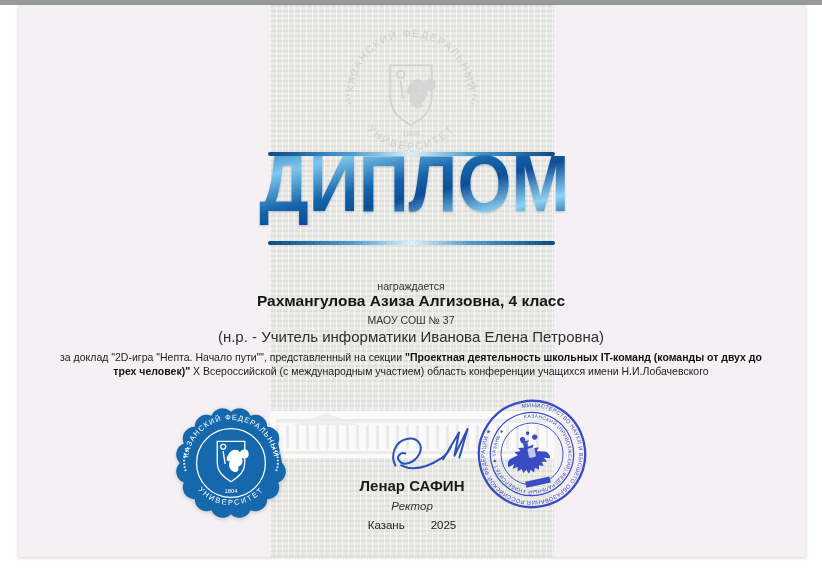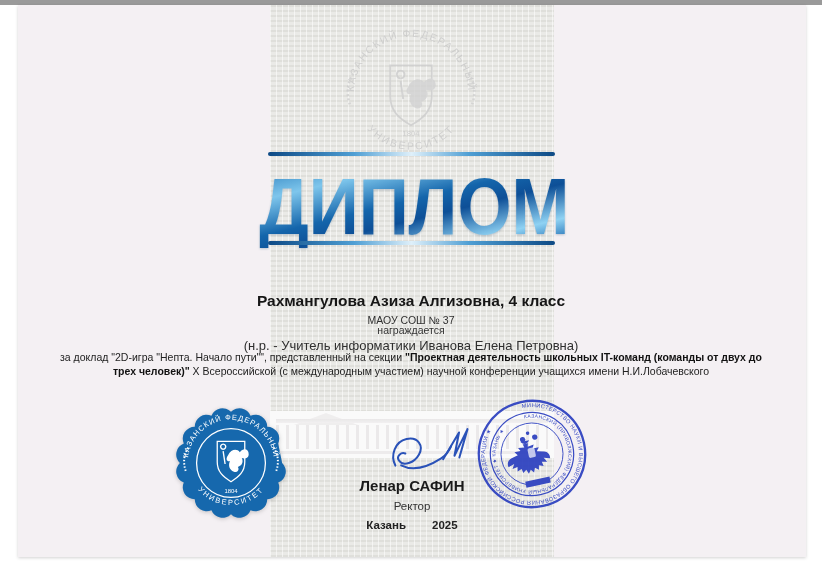--- a/index.html
+++ b/index.html
@@ -11,55 +11,55 @@
   .band{position:absolute;left:270px;top:5px;width:284px;height:552px;background-color:#eaeae7;
         background-image:
           repeating-linear-gradient(90deg, rgba(255,255,255,.55) 0 1px, rgba(0,0,0,0) 1px 6px),
           repeating-linear-gradient(0deg, rgba(197,197,190,.30) 0 2px, rgba(0,0,0,0) 2px 5px);}
   
   .wm-emblem{position:absolute;left:333px;top:16px;width:156px;height:156px;opacity:.8;}
   
   .rule{position:absolute;left:268px;width:287px;height:4px;border-radius:2px;
         background:linear-gradient(90deg,#0d4a85 0%,#4f9fd4 30%,#dff0fa 50%,#4f9fd4 70%,#0d4a85 100%);}
   .rule1{top:152px;} .rule2{top:241px;}
-  .title-wrap{position:absolute;left:238px;top:166px;width:347px;text-align:right;}
+  .title-wrap{position:absolute;left:238px;top:143px;width:347px;text-align:right;}
   .title{display:inline-block;transform:scaleX(.88);transform-origin:center;
          font-size:79px;font-weight:bold;letter-spacing:0px;line-height:82px;white-space:nowrap;
          background:linear-gradient(168deg,#3a8cc6 5%,#7ec6ec 22%,#1465ab 45%,#0d4f97 58%,#8fd2f3 80%,#1b6ab1 95%);
          -webkit-background-clip:text;background-clip:text;color:transparent;
          filter:drop-shadow(0 1px 1px rgba(20,60,100,.25));}
   .ctext{position:absolute;left:161px;width:500px;text-align:center;}
   .wtext{position:absolute;left:36px;width:750px;text-align:center;}
   .btext{position:absolute;left:250px;width:324px;text-align:center;}
   .degree{top:253px;font-size:15px;font-weight:bold;color:#1c1c1c;}
-  .awarded{top:280px;font-size:10.5px;color:#333;margin-top:44px;}
+  .awarded{top:280px;font-size:10.5px;color:#333;}
   .recipient{top:292px;font-size:15.5px;font-weight:bold;color:#161616;}
   .school{top:314px;font-size:10.5px;color:#2f2f2f;}
   .region{top:326px;font-size:11px;color:#2f2f2f;}
-  .advisor{top:338px;font-size:13px;color:#2f2f2f;}
+  .advisor{top:328px;font-size:15px;color:#2f2f2f;}
   .desc{top:351px;font-size:10.5px;line-height:13.5px;color:#222;}
   .desc b{color:#111;}
   
   .wm-strip{position:absolute;left:270px;top:411px;width:284px;height:47px;background:#fafafa;}
   .building{position:absolute;left:6px;top:2px;right:6px;bottom:2px;opacity:.75;}
   .bld-arch{position:absolute;left:0;right:0;top:6px;height:4px;
             background:linear-gradient(#e4e2e3,#efedee);}
   .bld-ped{position:absolute;left:18px;top:0;width:64px;height:12px;background:#eceaeb;
            clip-path:polygon(50% 0,100% 100%,0 100%);}
   .bld-cols{position:absolute;left:0;right:0;top:12px;height:24px;
             background:repeating-linear-gradient(90deg,#e6e4e5 0 3px,rgba(0,0,0,0) 3px 10px);}
   .bld-base{position:absolute;left:0;right:0;bottom:2px;height:3px;background:#e9e7e8;}
   
   .seal{position:absolute;left:172px;top:404px;width:118px;height:118px;
         filter:drop-shadow(0 1px 2px rgba(0,0,0,.2));}
   
   .signature{position:absolute;left:383px;top:427px;width:104px;height:48px;transform:rotate(-3deg);}
   .sig-name{top:477px;font-size:15px;font-weight:bold;color:#1a1a1a;}
-  .sig-role{top:500px;font-size:11.5px;color:#333;}
-  .sig-city{top:519px;font-size:11.5px;color:#222;font-weight:bold;}
+  .sig-role{top:500px;font-size:11.5px;color:#333;font-style:italic;}
+  .sig-city{top:519px;font-size:11.5px;color:#222;}
   .sig-city .gap{display:inline-block;width:26px;}
   
   .stamp{position:absolute;left:470px;top:392px;width:124px;height:124px;
          transform:rotate(-12deg);opacity:.92;}
 </style>
 </head>
 <body>
 
 <div class="page">
   <div class="topbar"></div>
@@ -91,21 +91,21 @@
   </div>
   <div class="rule rule2"></div>
 
   <div class="ctext awarded">награждается</div>
   <div class="ctext recipient">Рахмангулова Азиза Алгизовна, 4 класс</div>
   <div class="ctext school">МАОУ СОШ № 37</div>
   <div class="ctext advisor">(н.р. - Учитель информатики Иванова Елена Петровна)</div>
 
   <div class="wtext desc">
     <div><span>за доклад "2D-игра "Непта. Начало пути"", представленный на секции </span><b>"Проектная деятельность школьных IT-команд (команды от двух до</b></div>
-    <div><b>трех человек)"</b><span> X Всероссийской (с международным участием) научной конференции учащихся имени Н.И.Лобачевского</span></div>
+    <div><b>трех человек)"</b><span> X Всероссийской (с международным участием) область конференции учащихся имени Н.И.Лобачевского</span></div>
   </div>
 
   <div class="wm-strip">
     <div class="building">
       <div class="bld-ped"></div>
       <div class="bld-arch"></div>
       <div class="bld-cols"></div>
       <div class="bld-base"></div>
     </div>
   </div>

